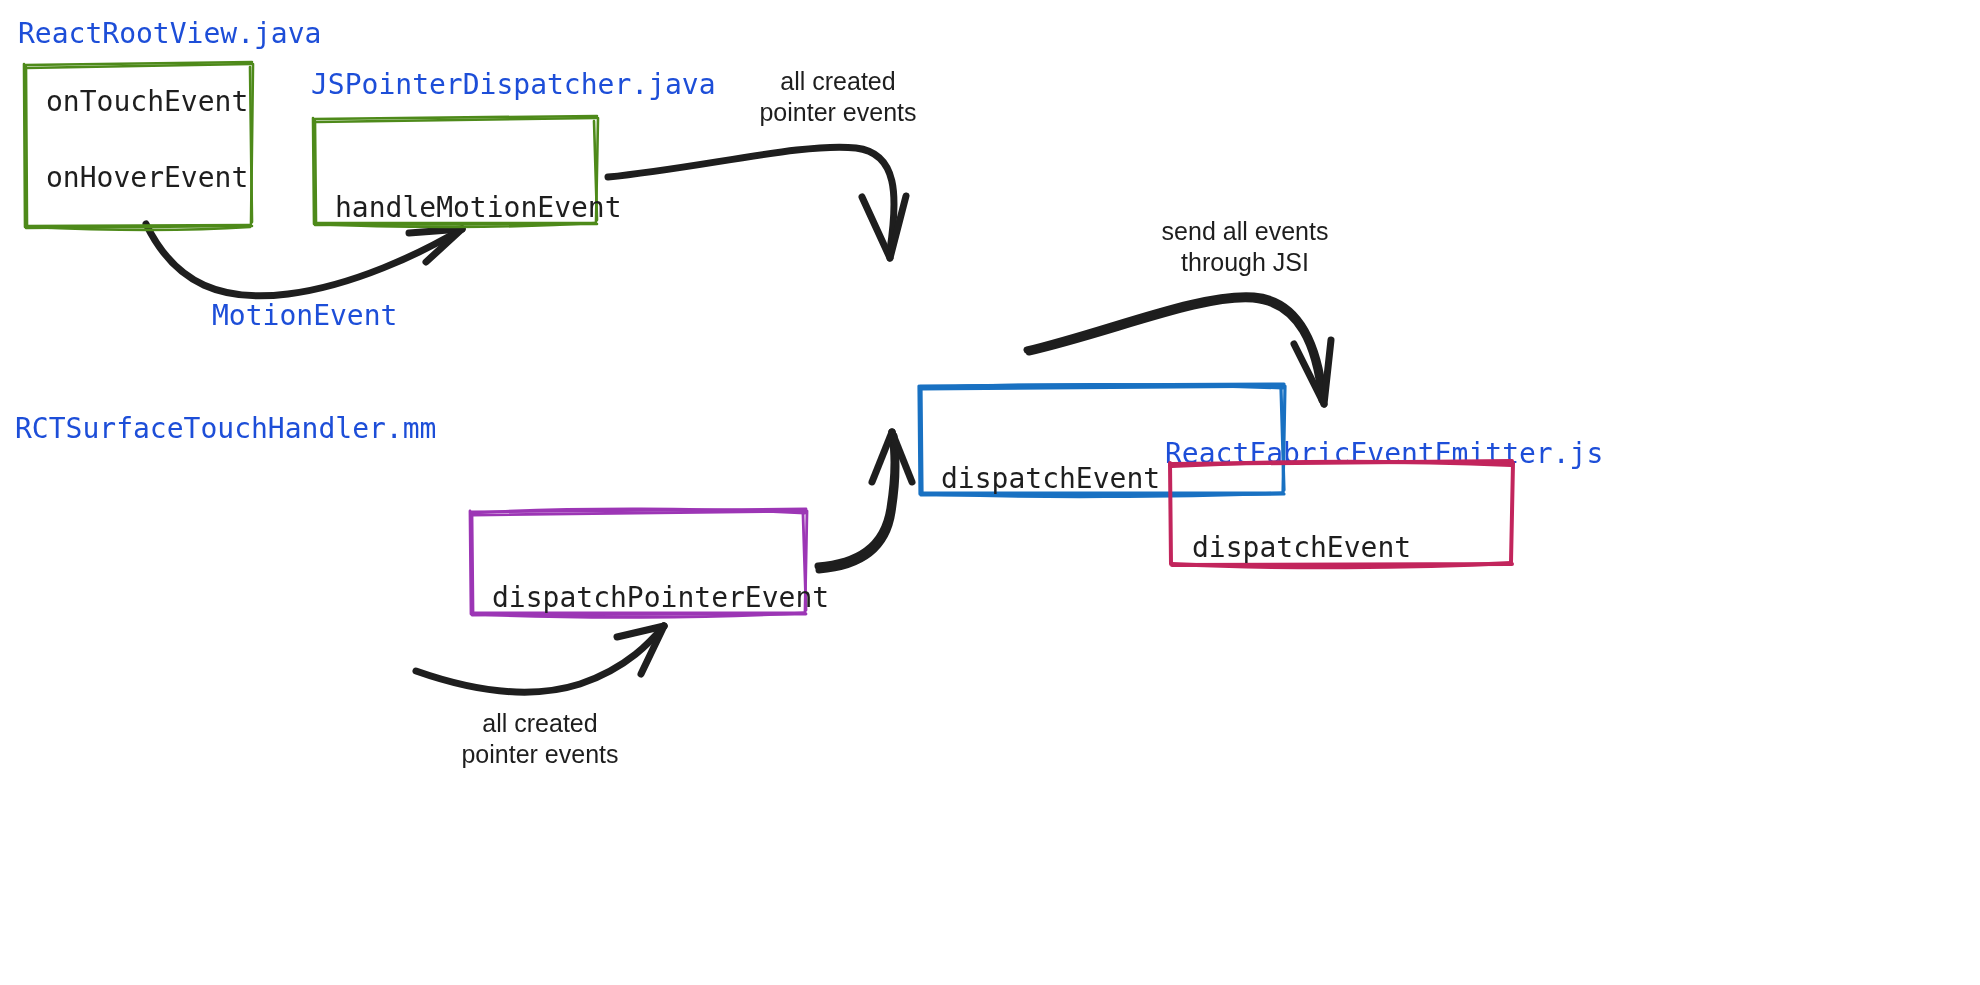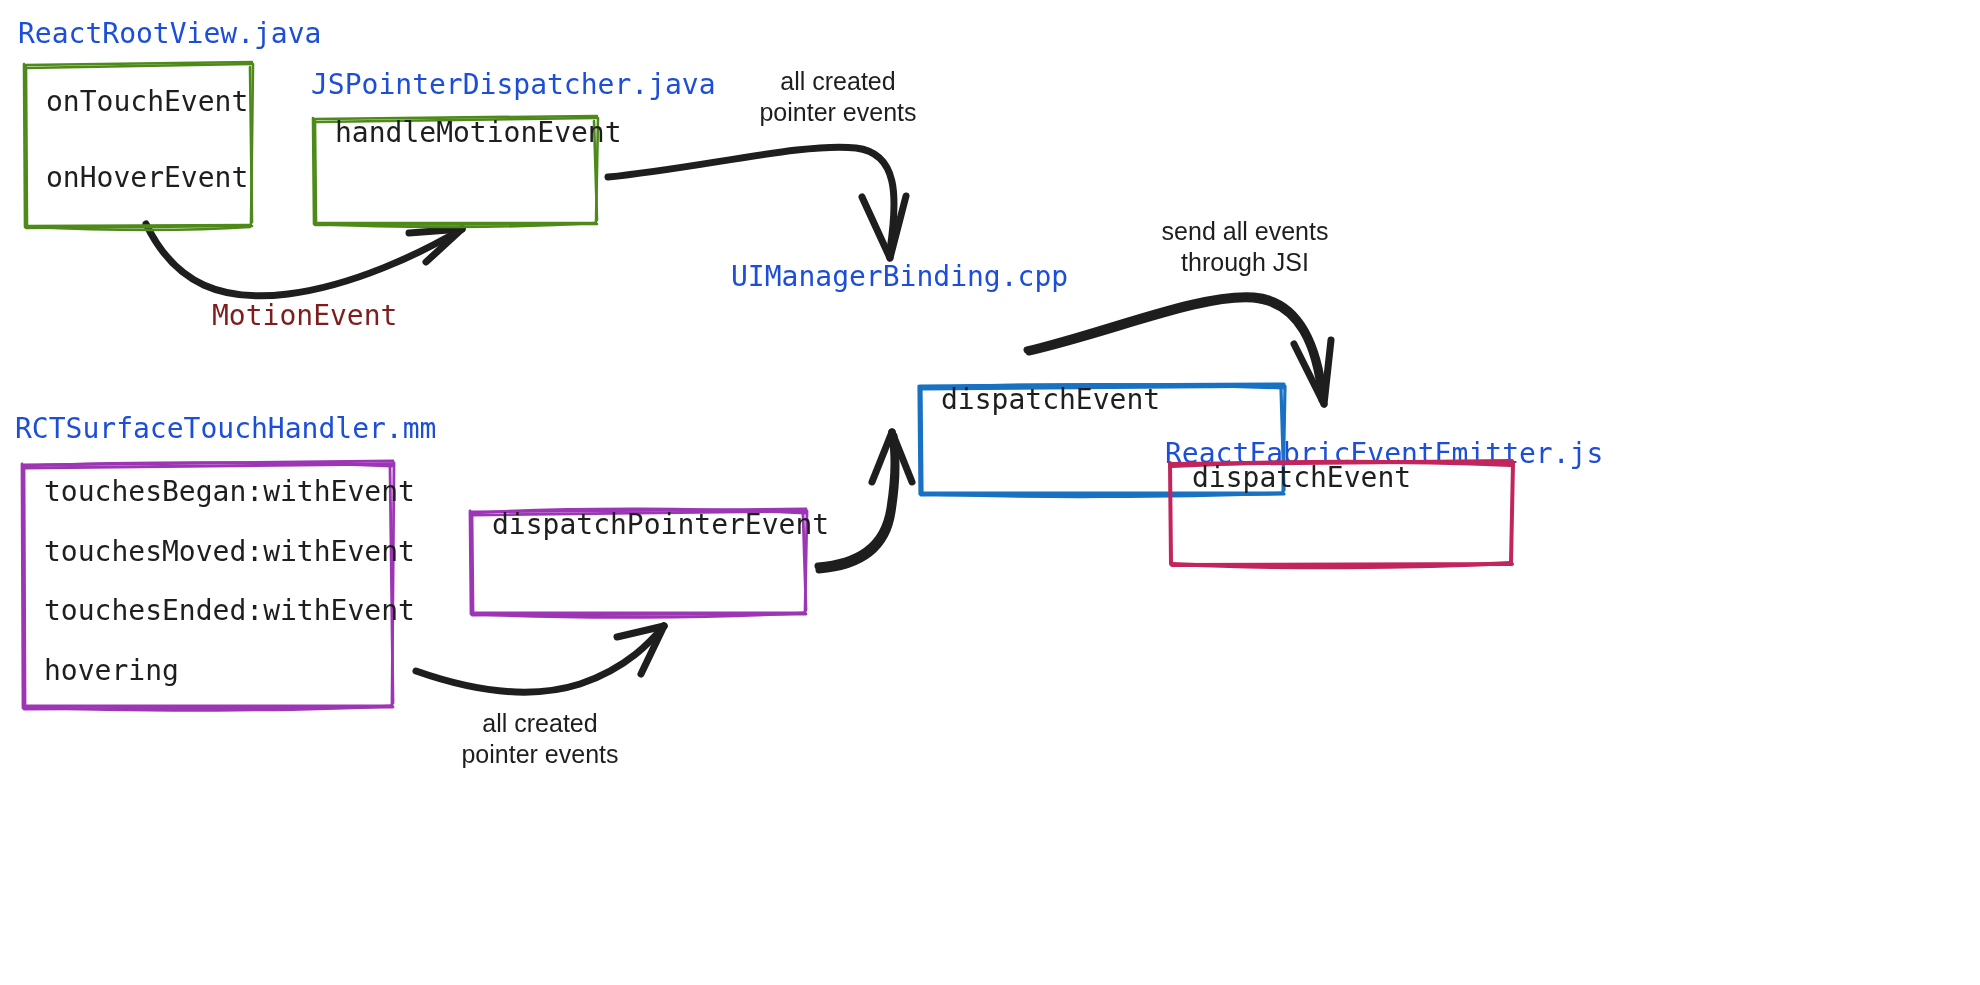--- a/index.html
+++ b/index.html
@@ -35,21 +35,21 @@
     width: calc(100% + 16px);
     height: calc(100% + 16px);
     overflow: visible;
     pointer-events: none;
   }
   .node .label-stack {
     position: absolute;
     inset: 0;
     display: flex;
     flex-direction: column;
-    justify-content: flex-start;
+    justify-content: flex-end;
     padding-left: 22px;
     box-sizing: border-box;
   }
   .node .label-stack.multi {
     justify-content: space-around;
     padding-top: 0;
     padding-bottom: 8px;
   }
   .nlabel {
     font-family: "DejaVu Sans Mono", "Liberation Mono", monospace;
@@ -65,21 +65,21 @@
     font-size: 25px;
     color: #1e1e1e;
     text-align: center;
     line-height: 1.22;
     white-space: pre-line;
   }
   .edge-label-mono {
     position: absolute;
     font-family: "DejaVu Sans Mono", "Liberation Mono", monospace;
     font-size: 28px;
-    color: #7f1d1d;
+    color: #1d4ed8;
     text-align: center;
     white-space: nowrap;
   }
   
   #arrows {
     position: absolute;
     left: 0; top: 0;
     width: 1980px;
     height: 985px;
     pointer-events: none;
@@ -124,21 +124,20 @@
         <path d="M892,432 L872,482"></path>
         <path d="M892,432 L912,482"></path>
       </g>
     </g>
   </svg>
 
   <div class="caption" style="left:18px; top:17px;">ReactRootView.java</div>
 
   <div class="caption" style="left:311px; top:68px;">JSPointerDispatcher.java</div>
 
-  <div class="caption" style="left:731px; top:260px;">UIManagerBinding.cpp</div>
 
   <div class="caption" style="left:15px; top:412px;">RCTSurfaceTouchHandler.mm</div>
 
 
   <div class="caption" style="left:1165px; top:414px;margin-top:23px;">ReactFabricEventEmitter.js</div>
 
   <div class="node" style="left:24px; top:63px; width:231px; height:161px;">
     <svg class="sketch" viewBox="0 0 247 177" preserveAspectRatio="none">
       <g fill="none" stroke="#4e8a1a" stroke-width="2.6" stroke-linecap="round">
         <path d="M9,10 L236,7 M237,9 L235,169 M236,171 L10,173 M9,172 L8,9"></path>
@@ -172,36 +171,20 @@
         <path d="M11,12 L372,9 M370,12 L373,113 M371,116 L11,116 M11,115 L10,12"></path>
         <path d="M10,11 C120,6 270,7 372,11"></path>
         <path d="M10,117 C120,121 270,120 372,116"></path>
       </g>
     </svg>
     <div class="label-stack">
       <div class="nlabel">dispatchEvent</div>
     </div>
   </div>
 
-  <div class="node" style="left:22px; top:462px; width:374px; height:246px;">
-    <svg class="sketch" viewBox="0 0 390 262" preserveAspectRatio="none">
-      <g fill="none" stroke="#9c36b5" stroke-width="2.8" stroke-linecap="round">
-        <path d="M9,11 L379,7 M380,9 L378,251 M379,253 L10,255 M9,254 L8,10"></path>
-        <path d="M11,14 L378,10 M376,13 L379,249 M377,252 L11,252 M11,251 L10,13"></path>
-        <path d="M10,12 C130,7 280,8 378,12"></path>
-        <path d="M11,253 C130,258 280,257 378,252"></path>
-      </g>
-    </svg>
-    <div class="label-stack multi">
-      <div class="nlabel">touchesBegan:withEvent</div>
-      <div class="nlabel">touchesMoved:withEvent</div>
-      <div class="nlabel">touchesEnded:withEvent</div>
-      <div class="nlabel">hovering</div>
-    </div>
-  </div>
 
   <div class="node" style="left:470px; top:510px; width:339px; height:102px;">
     <svg class="sketch" viewBox="0 0 355 118" preserveAspectRatio="none">
       <g fill="none" stroke="#9c36b5" stroke-width="2.8" stroke-linecap="round">
         <path d="M9,10 L344,7 M345,9 L343,110 M344,112 L10,113 M9,112 L8,9"></path>
         <path d="M11,13 L343,9 M341,12 L344,108 M342,111 L11,111 M11,110 L10,12"></path>
         <path d="M10,11 C110,5 250,6 343,11"></path>
         <path d="M11,112 C110,117 250,116 343,111"></path>
       </g>
     </svg>

